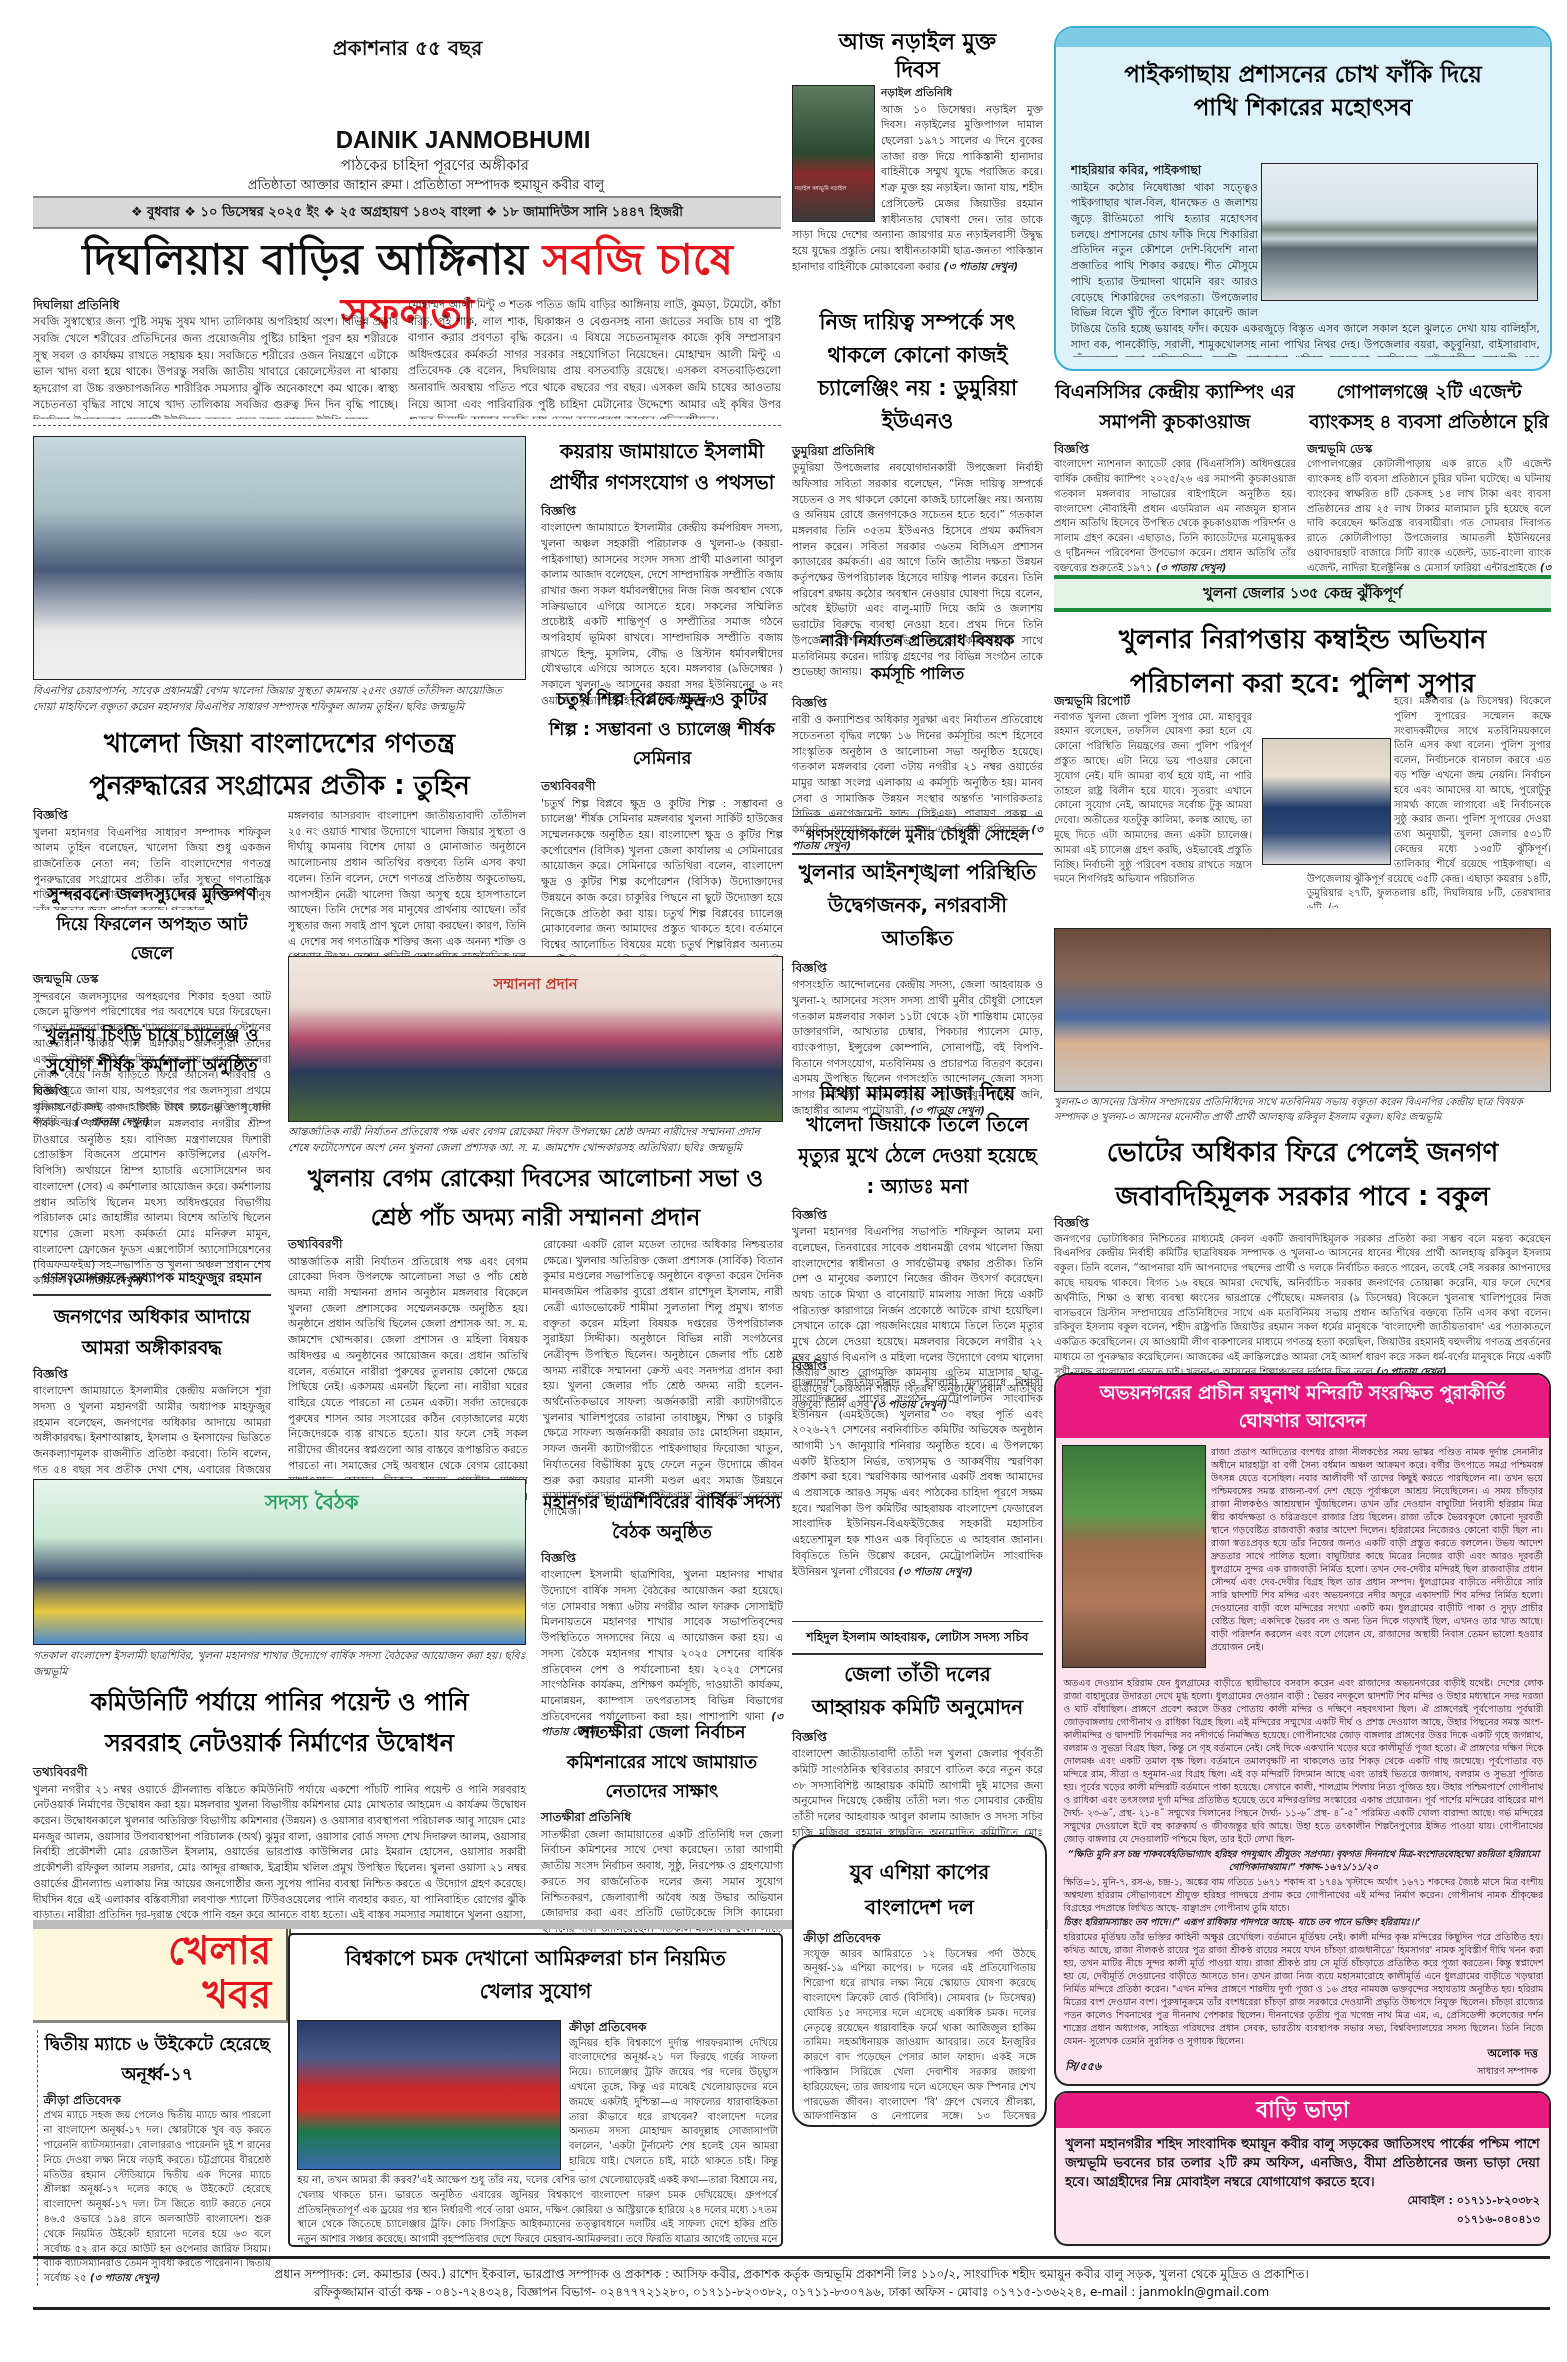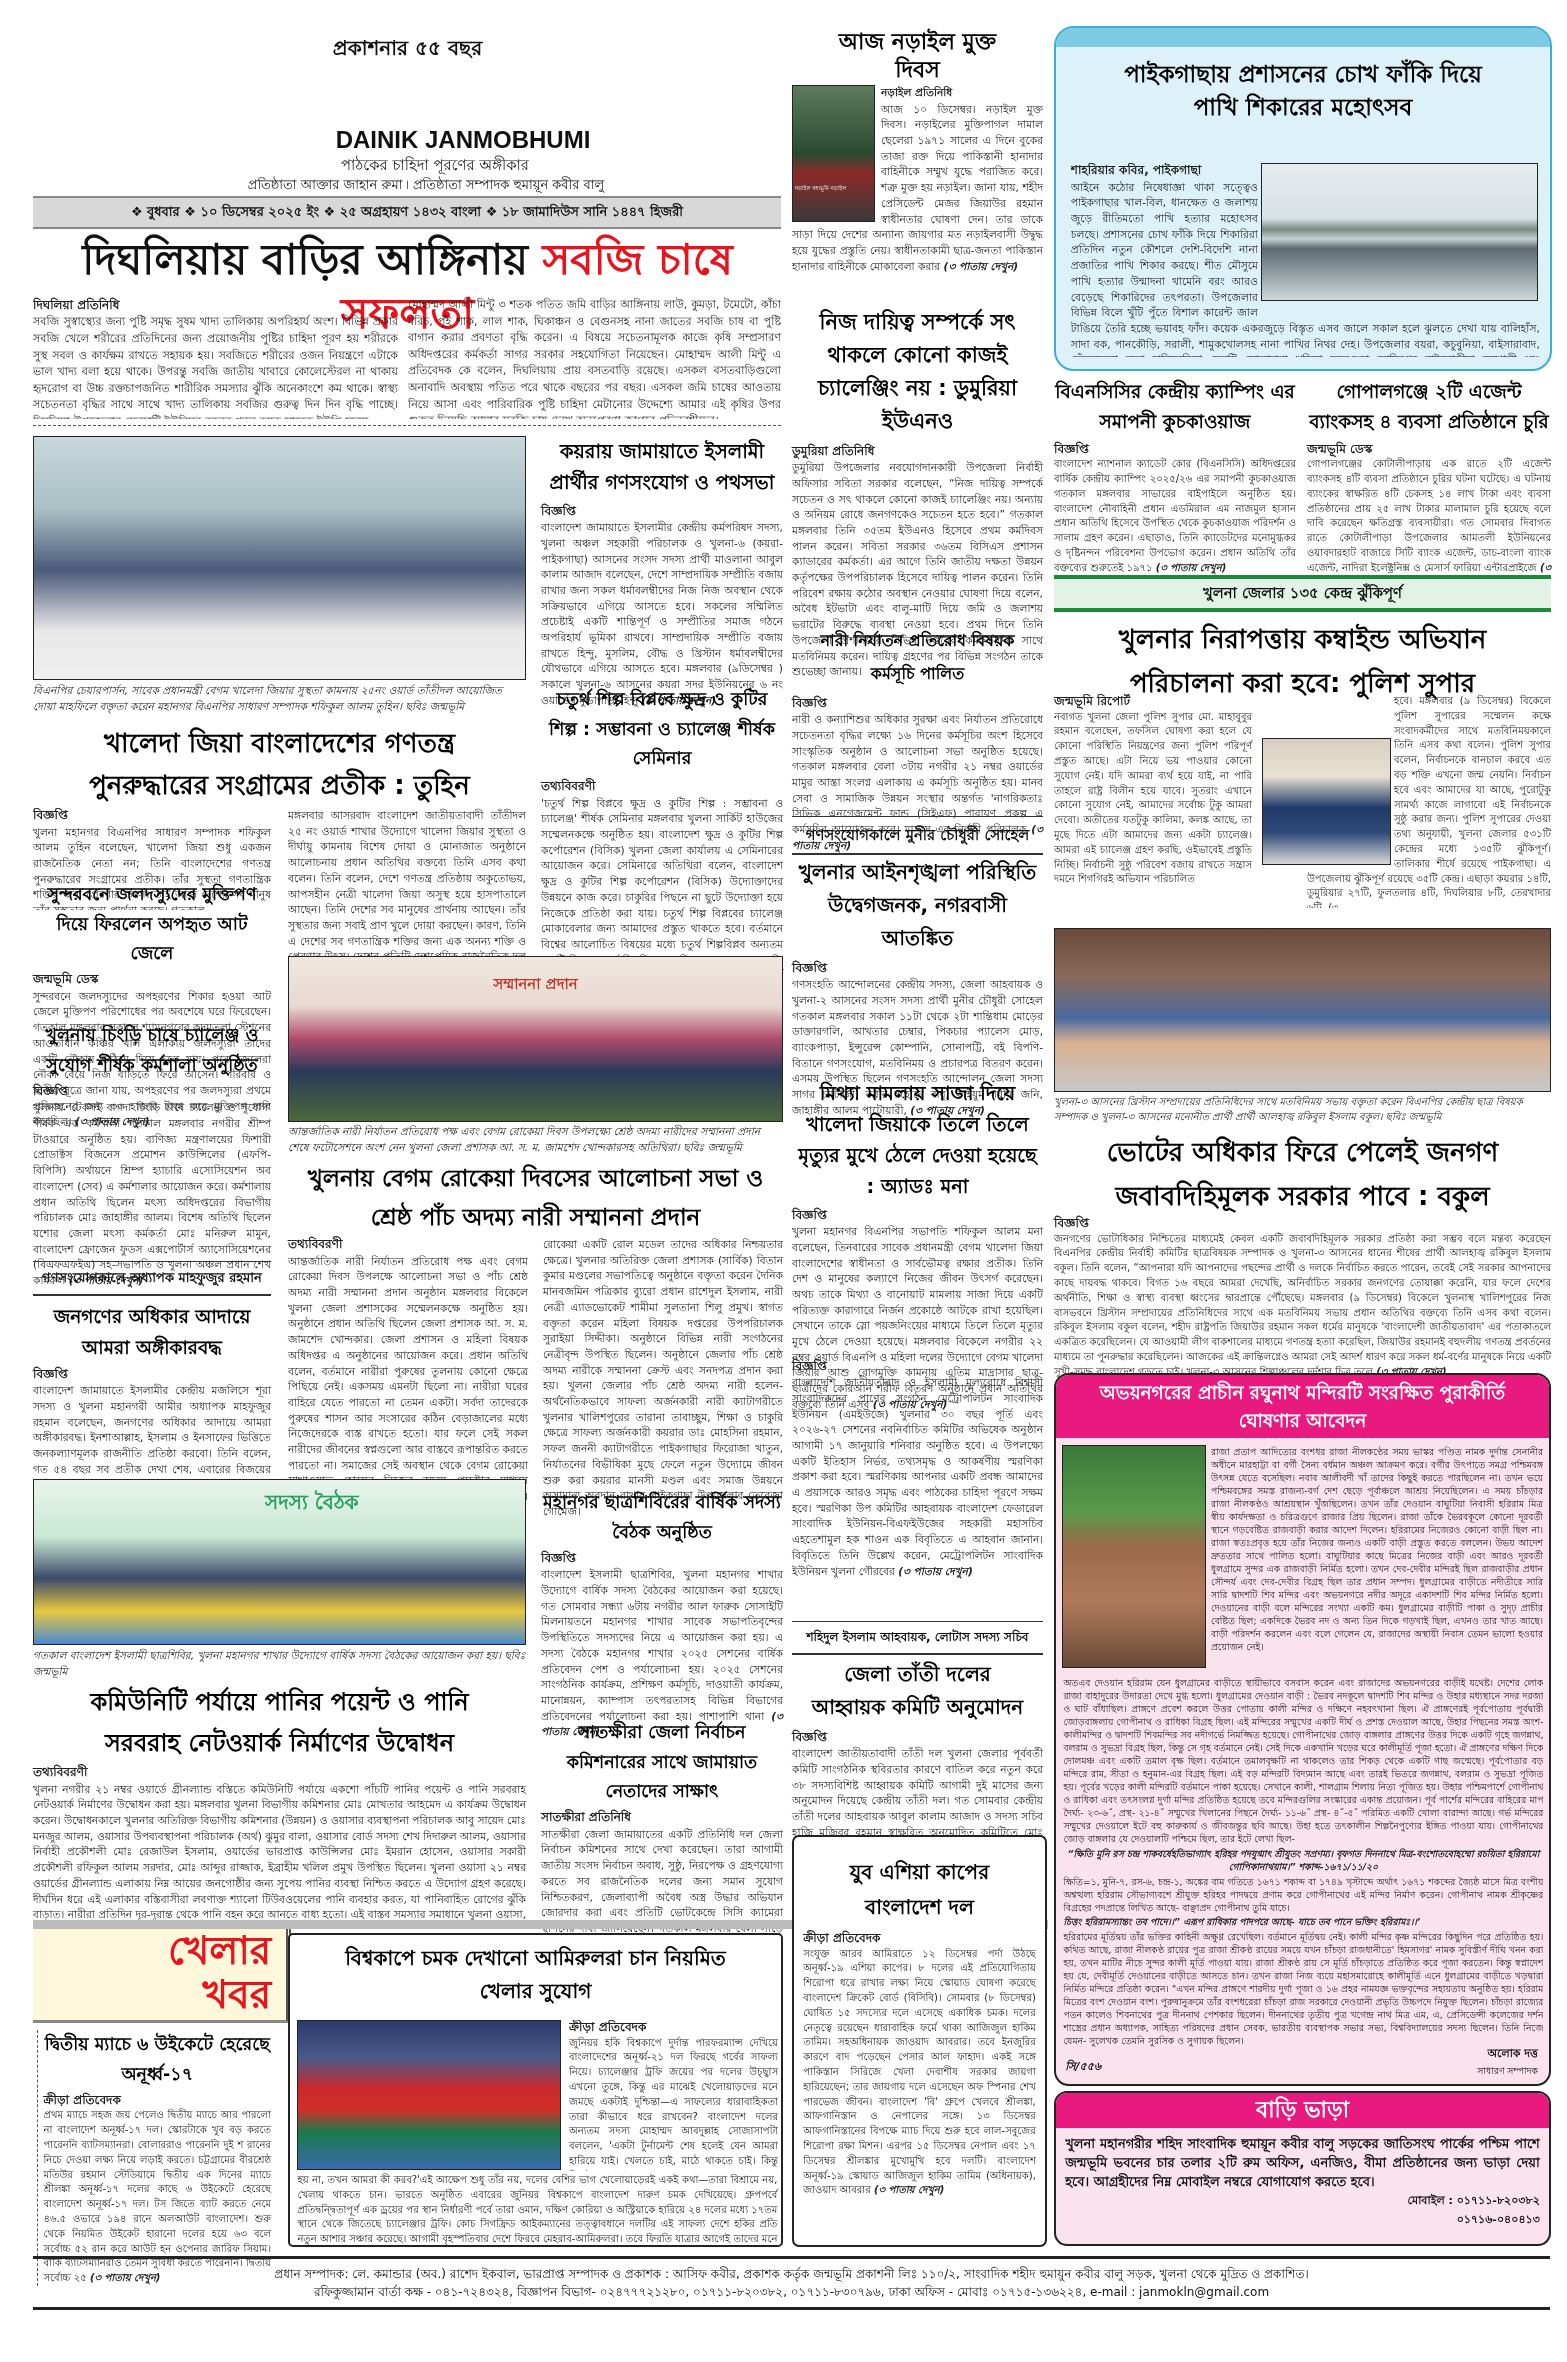--- a/index.html
+++ b/index.html
@@ -312,21 +312,21 @@
 <div class="abs" style="left:288px;top:1933px;width:495px;height:314px;border:2.8px solid #222;border-radius:5px;overflow:hidden;background:#fff">
   <div class="hl" style="font-size:20px;line-height:33px;padding:7.4px 37px 0">বিশ্বকাপে চমক দেখানো আমিরুলরা চান নিয়মিত খেলার সুযোগ</div>
   <div class="abs photo" style="left:7.4px;top:85px;width:264px;height:150px;background:linear-gradient(180deg,#2a3a6a 0%,#4a5a8a 25%,#c8282a 45%,#d0302a 60%,#1a7a4a 75%,#3a6ab0 100%)"></div>
   <div class="abs body-text" style="left:279px;top:85px;width:209px;height:151px;overflow:hidden;font-size:10px;line-height:14.8px">
     <span class="byline">ক্রীড়া প্রতিবেদক</span>
     <span>জুনিয়র হকি বিশ্বকাপে দুর্দান্ত পারফরম্যান্স দেখিয়ে বাংলাদেশের অনূর্ধ্ব-২১ দল ফিরছে গর্বের সাফল্য নিয়ে। চ্যালেঞ্জার ট্রফি জয়ের পর দলের উচ্ছ্বাস এখনো তুঙ্গে, কিন্তু এর মাঝেই খেলোয়াড়দের মনে জমছে একটাই দুশ্চিন্তা—এ সাফল্যের ধারাবাহিকতা তারা কীভাবে ধরে রাখবেন? বাংলাদেশ দলের অন্যতম সদস্য মোহাম্মদ আবদুল্লাহ সোজাসাপটা বললেন, 'একটা টুর্নামেন্ট শেষ হলেই যেন আমরা হারিয়ে যাই। খেলতে চাই, মাঠে থাকতে চাই। কিন্তু লিগই যখন</span>
   </div>
   <div class="abs body-text" style="left:7.4px;top:238px;width:480px;font-size:10px;line-height:14.8px">হয় না, তখন আমরা কী করব?'এই আক্ষেপ শুধু তাঁর নয়, দলের বেশির ভাগ খেলোয়াড়েরই একই কথা—তারা বিশ্রামে নয়, খেলায় থাকতে চান। ভারতে অনুষ্ঠিত এবারের জুনিয়র বিশ্বকাপে বাংলাদেশ দারুণ চমক দেখিয়েছে। গ্রুপপর্বে প্রতিদ্বন্দ্বিতাপূর্ণ এক ড্রয়ের পর স্থান নির্ধারণী পর্বে তারা ওমান, দক্ষিণ কোরিয়া ও অস্ট্রিয়াকে হারিয়ে ২৪ দলের মধ্যে ১৭তম স্থানে থেকে জিতেছে চ্যালেঞ্জার ট্রফি। কোচ সিগফ্রিড আইকম্যানের তত্ত্বাবধানে দলটির এই সাফল্য দেশে হকির প্রতি নতুন আশার সঞ্চার করেছে। আগামী বৃহস্পতিবার দেশে ফিরবে মেহরাব-আমিরুলরা। তবে ফিরতি যাত্রার আগেই তাদের মনে প্রশ্ন-হকির এই উজ্জ্বল মুহূর্ত কি নিয়মিত খেলার সুযোগে রূপ নেবে, নাকি আবারো দীর্ঘ বিরতি পেরোতে হবে?</div>
 </div>
 
-<div class="abs" style="left:792px;top:1835px;width:255px;height:412px;border:2.8px solid #222;border-radius:7px;overflow:hidden;background:#fff;padding:9.2px 9.2px">
+<div class="abs" style="left:792px;top:1835px;width:255px;height:292px;border:2.8px solid #222;border-radius:19px;overflow:hidden;background:#fff;padding:9.2px 9.2px">
   <div class="hl" style="font-size:20px;line-height:35px;padding:9.2px 18.5px 0">যুব এশিয়া কাপের বাংলাদেশ দল</div>
   <div class="body-text" style="font-size:10px;line-height:14.8px;margin-top:5.5px">
     <span class="byline">ক্রীড়া প্রতিবেদক</span>
     <span>সংযুক্ত আরব আমিরাতে ১২ ডিসেম্বর পর্দা উঠছে অনূর্ধ্ব-১৯ এশিয়া কাপের। ৮ দলের এই প্রতিযোগিতায় শিরোপা ধরে রাখার লক্ষ্য নিয়ে স্কোয়াড ঘোষণা করেছে বাংলাদেশ ক্রিকেট বোর্ড (বিসিবি)। সোমবার (৮ ডিসেম্বর) ঘোষিত ১৫ সদস্যের দলে এসেছে একাধিক চমক। দলের নেতৃত্বে রয়েছেন ধারাবাহিক ফর্মে থাকা আজিজুল হাকিম তামিম। সহঅধিনায়ক জাওয়াদ আবরার। তবে ইনজুরির কারণে বাদ পড়েছেন পেসার আল ফাহাদ। একই সঙ্গে পাকিস্তান সিরিজে খেলা দেবাশীষ সরকার জায়গা হারিয়েছেন; তার জায়গায় দলে এসেছেন অফ স্পিনার শেখ পারভেজ জীবন। বাংলাদেশ 'বি' গ্রুপে খেলবে শ্রীলঙ্কা, আফগানিস্তান ও নেপালের সঙ্গে। ১৩ ডিসেম্বর আফগানিস্তানের বিপক্ষে ম্যাচ দিয়ে শুরু হবে লাল-সবুজের শিরোপা রক্ষা মিশন। এরপর ১৫ ডিসেম্বর নেপাল এবং ১৭ ডিসেম্বর শ্রীলঙ্কার মুখোমুখি হবে দলটি। বাংলাদেশ অনূর্ধ্ব-১৯ স্কোয়াড আজিজুল হাকিম তামিম (অধিনায়ক), জাওয়াদ আবরার</span>
     <span class="more">(৩ পাতায় দেখুন)</span>
   </div>
 </div>
 
 <div class="abs" style="left:33px;top:2256px;width:1517px;border-top:3.7px solid #222;border-bottom:3.7px solid #222;padding:5.5px 7.4px">
   <div style="font-size:12px;line-height:18.5px;text-align:center">প্রধান সম্পাদক: লে. কমান্ডার (অব.) রাশেদ ইকবাল, ভারপ্রাপ্ত সম্পাদক ও প্রকাশক : আসিফ কবীর, প্রকাশক কর্তৃক জন্মভূমি প্রকাশনী লিঃ ১১০/২, সাংবাদিক শহীদ হুমায়ুন কবীর বালু সড়ক, খুলনা থেকে মুদ্রিত ও প্রকাশিত।</div>

